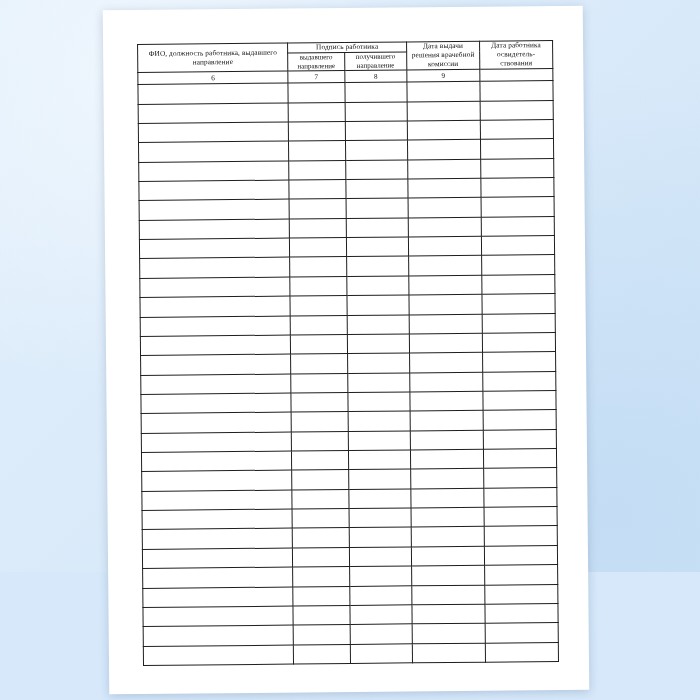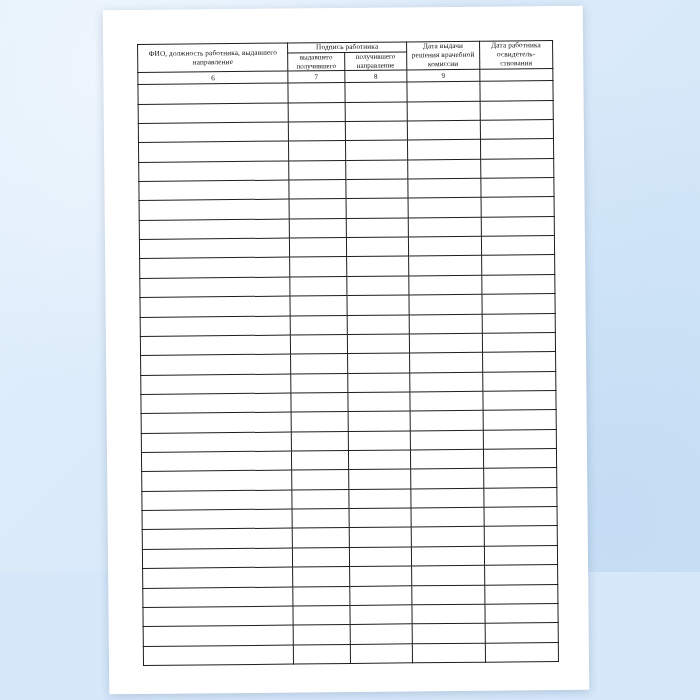--- a/index.html
+++ b/index.html
@@ -126,21 +126,21 @@
             </td>
             <td rowspan="2">
               <span class="cell-text">Дата выдачи решения врачебной комиссии</span>
             </td>
             <td rowspan="2">
               <span class="cell-text">Дата работника освидетель-ствования</span>
             </td>
           </tr>
           <tr class="hdr-sub">
             <td>
-              <span class="cell-text">выдавшего получившего</span>
+              <span class="cell-text">выдавшего направление</span>
             </td>
             <td>
               <span class="cell-text">получившего направление</span>
             </td>
           </tr>
           <tr class="numrow">
             <td>6</td>
             <td>7</td>
             <td>8</td>
             <td>9</td>

